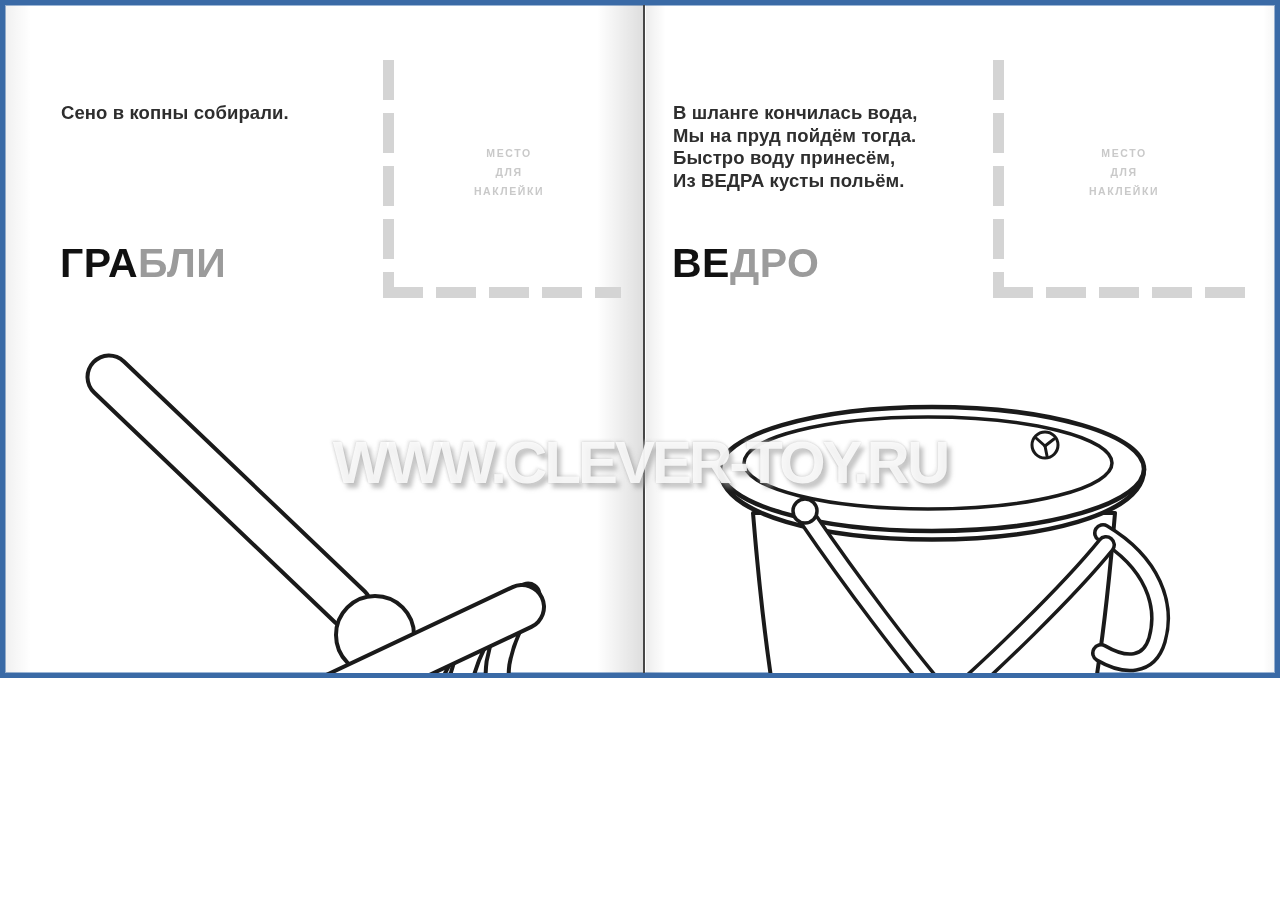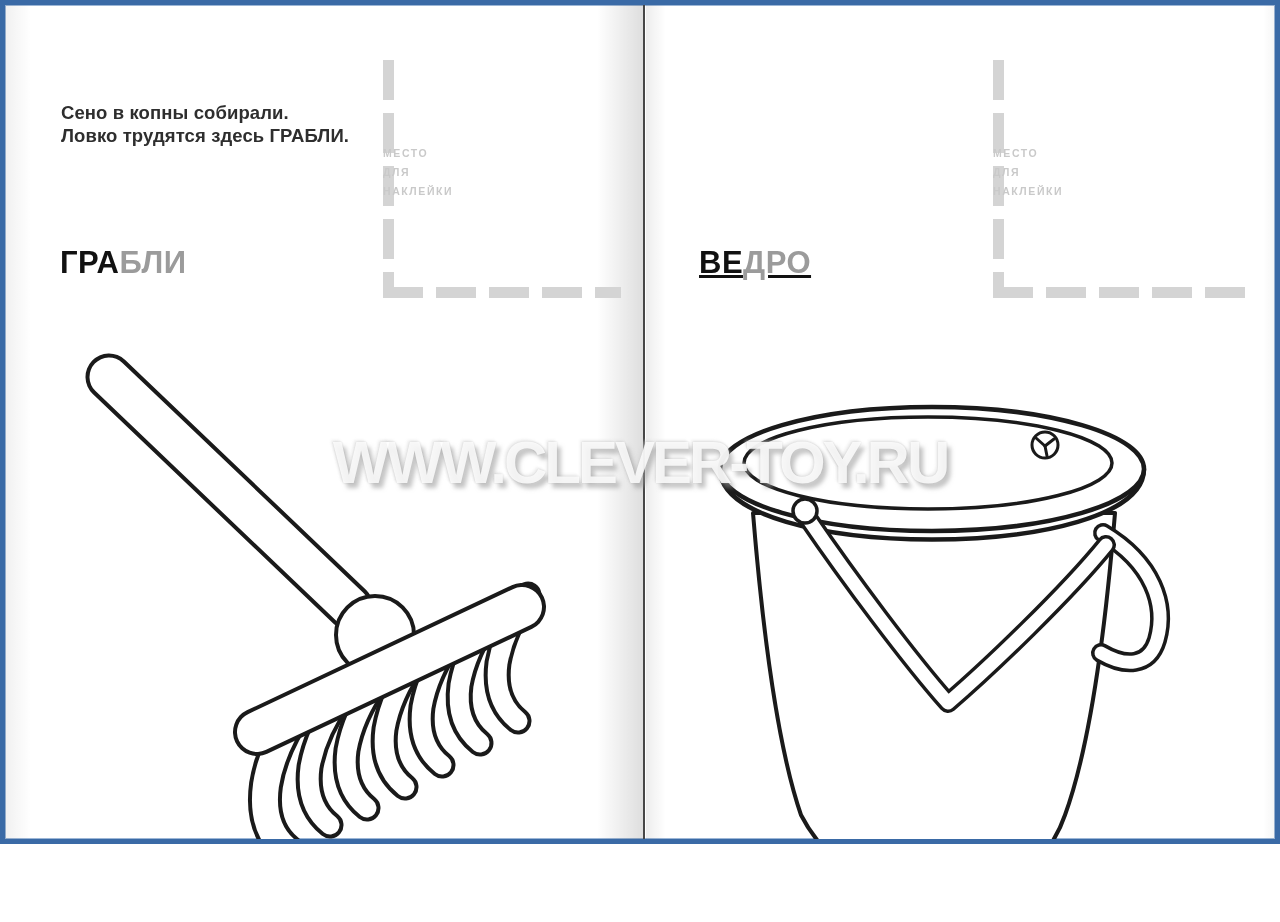--- a/index.html
+++ b/index.html
@@ -1,51 +1,51 @@
 <!DOCTYPE html>
 <html><head>
 <meta charset="utf-8">
 <style>
   html,body{margin:0;padding:0;background:#fff;}
   #spread{
     position:relative;
-    width:1280px;height:844px;
+    width:1280px;height:678px;
     box-sizing:border-box;
     border:5px solid #3a6aa6;
     box-shadow:inset 0 0 0 1px #9cb6d6;
     background:#ffffff;
     overflow:hidden;
     font-family:"Liberation Sans", sans-serif;
   }
   
   .edge-shade{position:absolute;top:0;bottom:0;pointer-events:none;}
   #shade-left-edge{left:0;width:26px;background:linear-gradient(to right, rgba(0,0,0,0.06), rgba(0,0,0,0));}
   #shade-gutter-left{left:592px;width:46px;background:linear-gradient(to right, rgba(0,0,0,0), rgba(0,0,0,0.13));}
   #shade-gutter-right{left:641px;width:20px;background:linear-gradient(to right, rgba(0,0,0,0.07), rgba(0,0,0,0));}
   #shade-right-edge{right:0;width:12px;background:linear-gradient(to left, rgba(0,0,0,0.04), rgba(0,0,0,0));}
   #gutter-line{position:absolute;top:0;bottom:0;left:638px;width:2px;background:#474747;}
 
   .poem{position:absolute;top:97px;font-size:18.5px;line-height:22.5px;font-weight:bold;color:#2e2e2e;letter-spacing:0.1px;}
   #poem-left{left:56px;}
   #poem-right{left:668px;}
 
-  .word-title{position:absolute;top:236px;margin:0;font-size:31px;line-height:44px;font-weight:bold;letter-spacing:0.5px;color:#111;}
+  .word-title{position:absolute;top:236px;margin:0;font-size:41px;line-height:44px;font-weight:bold;letter-spacing:0.5px;color:#111;}
   #title-left{left:55px;}
-  #title-right{left:694px;text-decoration:underline;}
+  #title-right{left:667px;}
   .word-title .gray{color:#9b9b9b;}
 
   
   .dash-v{position:absolute;width:11px;background:repeating-linear-gradient(180deg,#d4d4d4 0 40px, transparent 40px 53px);}
   .dash-h{position:absolute;height:11px;background:repeating-linear-gradient(90deg,#d4d4d4 0 40px, transparent 40px 53px);}
   #sticker-left-v{left:378px;top:55px;height:238px;}
   #sticker-left-h{left:378px;top:282px;width:238px;}
   #sticker-right-v{left:988px;top:55px;height:238px;}
   #sticker-right-h{left:988px;top:282px;width:261px;}
 
-  .sticker-label{position:absolute;top:139px;text-align:left;font-size:10.5px;line-height:19px;letter-spacing:1.6px;color:#c9c9c9;font-weight:bold;}
+  .sticker-label{position:absolute;top:139px;text-align:center;font-size:10.5px;line-height:19px;letter-spacing:1.6px;color:#c9c9c9;font-weight:bold;}
   #sticker-label-left{left:378px;width:252px;}
   #sticker-label-right{left:988px;width:262px;}
 
   .illustration{position:absolute;}
   #rake-illustration{left:40px;top:330px;}
   #bucket-illustration{left:690px;top:390px;}
 
   #watermark{
     position:absolute;left:50%;top:412px;transform:translateX(-50%);
     white-space:nowrap;
@@ -63,21 +63,20 @@
 <div id="spread">
 
   <div class="edge-shade" id="shade-left-edge"></div>
   <div class="edge-shade" id="shade-gutter-left"></div>
   <div class="edge-shade" id="shade-gutter-right"></div>
   <div class="edge-shade" id="shade-right-edge"></div>
   <div id="gutter-line"></div>
 
   <div class="poem" id="poem-left">
     <div>Сено в копны собирали.</div>
-    <div>Ловко трудятся здесь ГРАБЛИ.</div>
   </div>
 
   <h1 class="word-title" id="title-left"><span>ГРА</span><span class="gray">БЛИ</span></h1>
 
   <div class="dash-v" id="sticker-left-v"></div>
   <div class="dash-h" id="sticker-left-h"></div>
   <div class="sticker-label" id="sticker-label-left">
     <div>МЕСТО</div>
     <div>ДЛЯ</div>
     <div>НАКЛЕЙКИ</div>
@@ -110,20 +109,26 @@
         <path d="M 255,372 q -28,40 -34,78 q -6,44 22,66" stroke="#ffffff" stroke-width="26"></path>
       </g>
 
       <g>
         <line x1="212" y1="397" x2="477" y2="272" stroke="#1a1a1a" stroke-width="48"></line>
         <line x1="212" y1="397" x2="477" y2="272" stroke="#ffffff" stroke-width="40"></line>
       </g>
     </g>
   </svg>
 
+  <div class="poem" id="poem-right">
+    <div>В шланге кончилась вода,</div>
+    <div>Мы на пруд пойдём тогда.</div>
+    <div>Быстро воду принесём,</div>
+    <div>Из ВЕДРА кусты польём.</div>
+  </div>
 
   <h1 class="word-title" id="title-right"><span>ВЕ</span><span class="gray">ДРО</span></h1>
 
   <div class="dash-v" id="sticker-right-v"></div>
   <div class="dash-h" id="sticker-right-h"></div>
   <div class="sticker-label" id="sticker-label-right">
     <div>МЕСТО</div>
     <div>ДЛЯ</div>
     <div>НАКЛЕЙКИ</div>
   </div>

